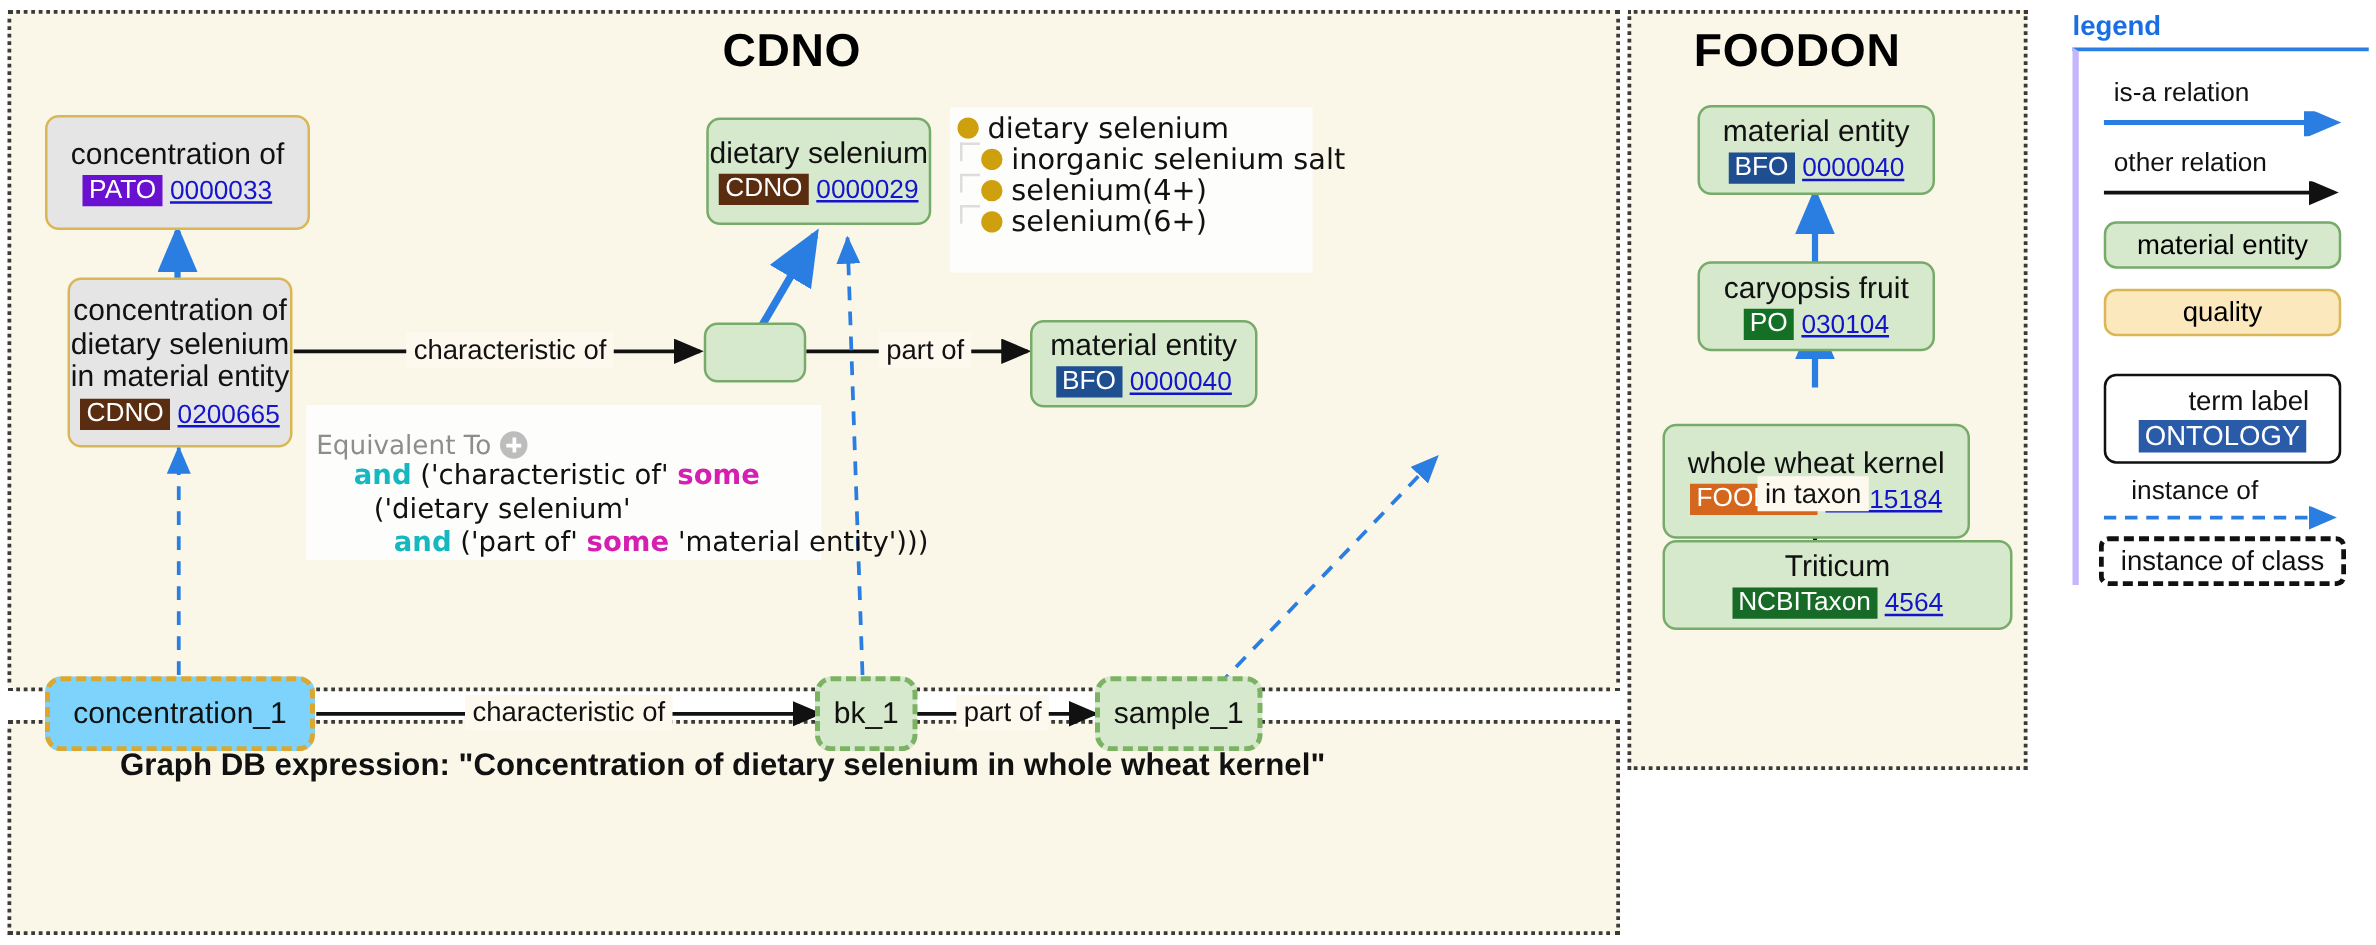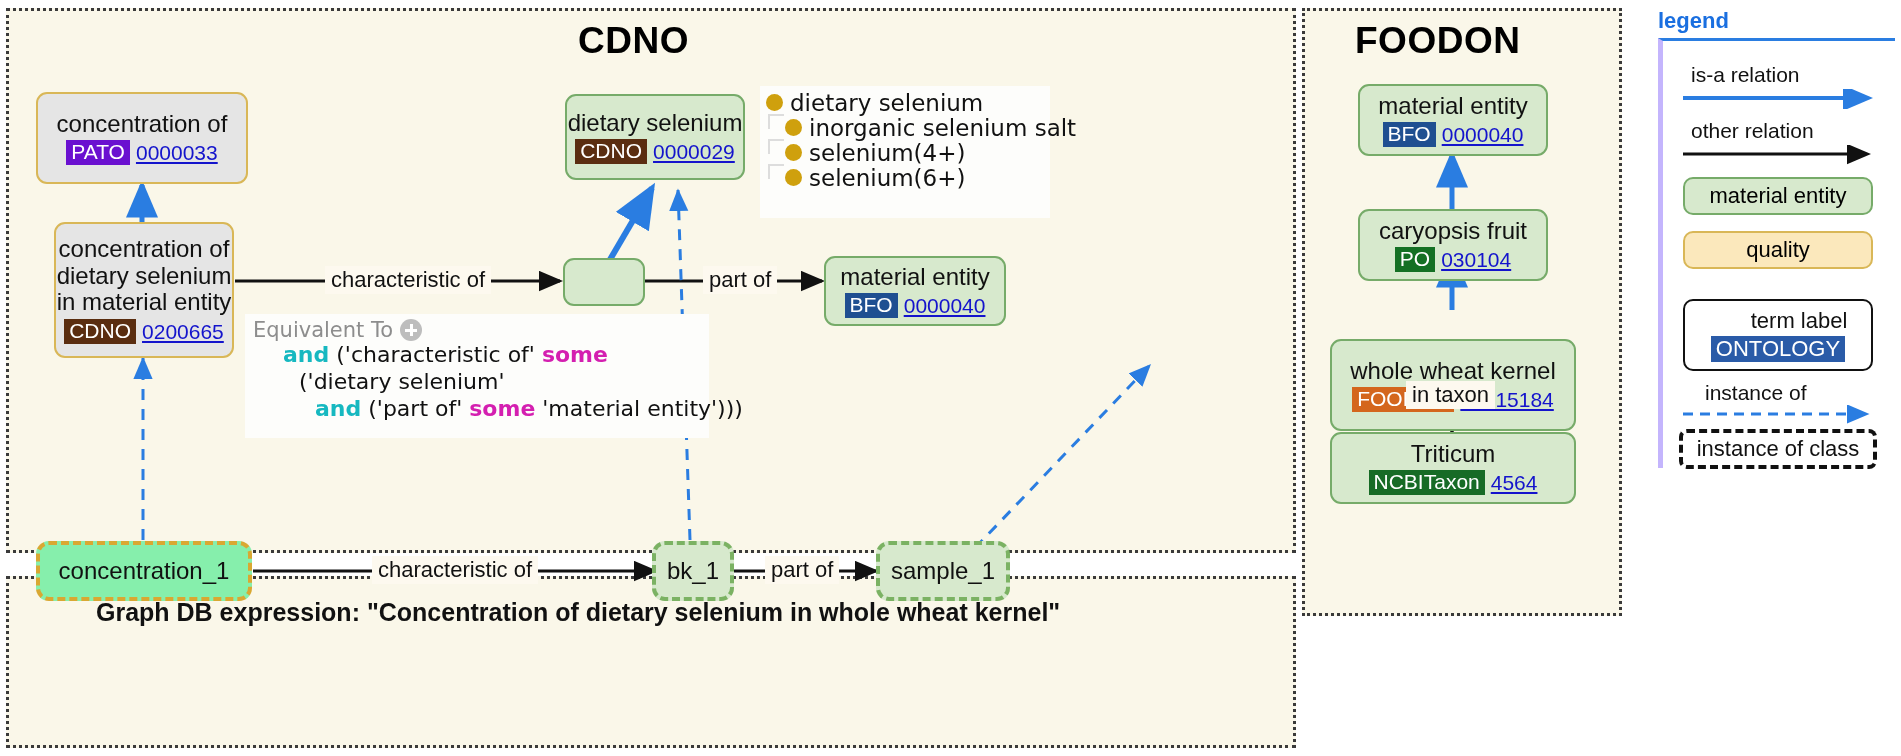--- a/index.html
+++ b/index.html
@@ -241,21 +241,21 @@
         <span class="tax-text">selenium(4+)</span>
       </div>
       <div class="tax-row tax-child">
         <span style="position: absolute; left: -17px; width: 14px; border-top: 2px solid rgb(221, 221, 221); border-left: 2px solid rgb(221, 221, 221); height: 13px; top: -1px;"></span>
         <span class="bullet"></span>
         <span class="tax-text">selenium(6+)</span>
       </div>
     </div>
 </div>
 
-<div class="popup" id="eq-popup" style="left:245px;top:314px;width:464px;height:124px;padding:4px 8px;">
+<div class="popup" id="eq-popup" style="left:245px;top:324px;width:412px;height:124px;padding:20px 8px;">
   <div class="eq-title">
     <span>Equivalent To</span>
     <span class="plus-circle"></span>
   </div>
   <div id="eq-lines">
       <div class="eq-line" style="padding-left: 30px;"><span class="kw-and">and</span><span> ('characteristic of' </span><span class="kw-some">some</span></div>
       <div class="eq-line" style="padding-left: 46px;"><span>('dietary selenium'</span></div>
       <div class="eq-line" style="padding-left: 62px;"><span class="kw-and">and</span><span> ('part of' </span><span class="kw-some">some</span><span> 'material entity')))</span></div>
     </div>
 </div>
@@ -277,31 +277,31 @@
 </div>
 
 <div class="node n-material" style="left:1330px;top:307px;width:246px;height:92px;margin-top:32px;">
   <div class="lbl">whole wheat kernel</div>
   <div class="idline">
     <span class="ont ont-foodon">FOODON</span>
     <span class="oid">03315184</span>
   </div>
 </div>
 
-<div class="node n-material" style="left:1330px;top:432px;width:246px;height:72px;">
+<div class="node n-material" style="left:1330px;top:432px;width:280px;height:72px;">
   <div class="lbl">Triticum</div>
   <div class="idline">
     <span class="ont ont-ncbi">NCBITaxon</span>
     <span class="oid">4564</span>
   </div>
 </div>
 
 <div class="edge-label" style="left:1406px;top:381px;">in taxon</div>
 
-<div class="inst-quality node" style="left:36px;top:541px;width:216px;height:60px;background:#86efac;">
+<div class="inst-quality node" style="left:36px;top:541px;width:216px;height:60px;background:#7dd3fc;">
   <div class="lbl">concentration_1</div>
 </div>
 
 <div class="inst-material node" style="left:652px;top:541px;width:82px;height:60px;background:#d7e9cd;">
   <div class="lbl">bk_1</div>
 </div>
 
 <div class="inst-material node" style="left:876px;top:541px;width:134px;height:60px;background:#d7e9cd;">
   <div class="lbl">sample_1</div>
 </div>

